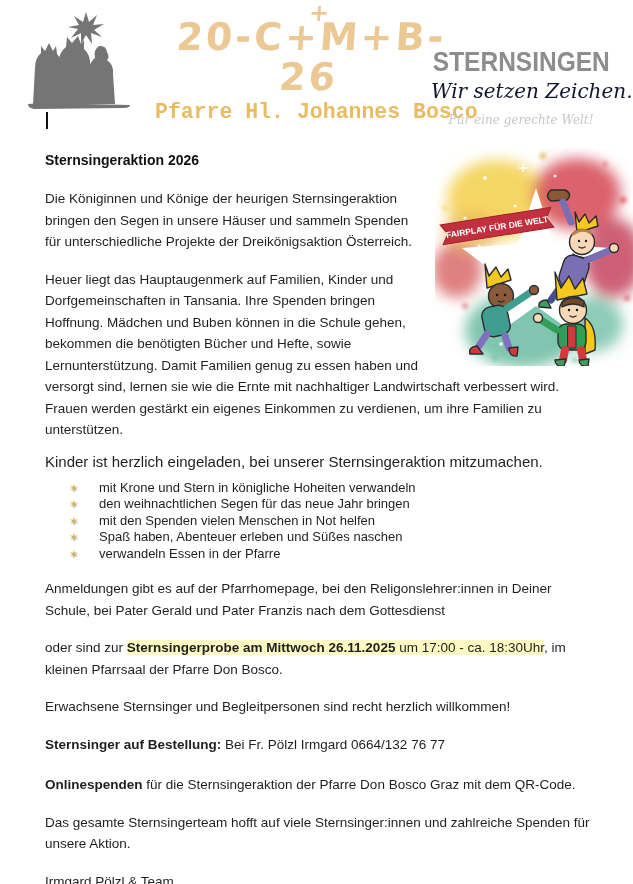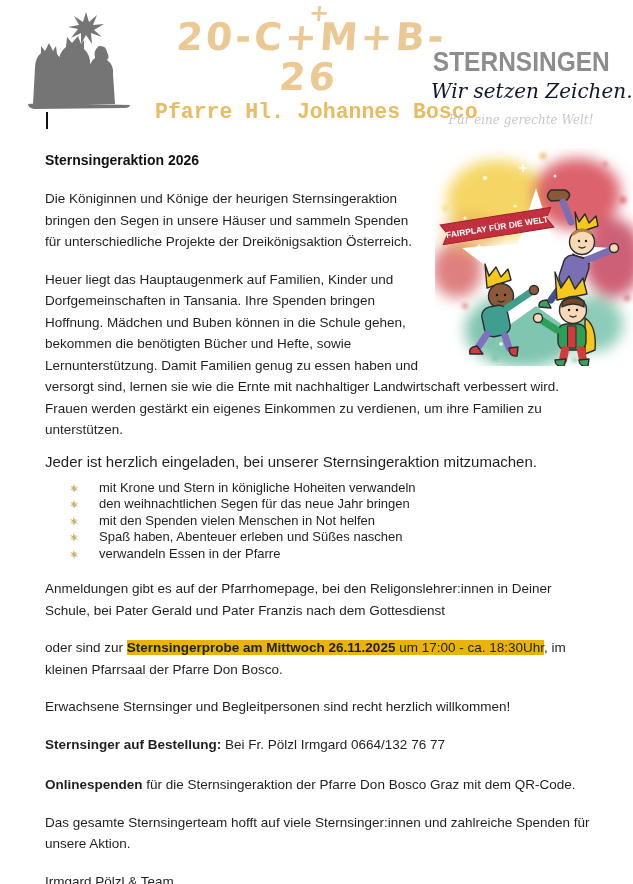--- a/index.html
+++ b/index.html
@@ -117,21 +117,21 @@
     align-items: baseline;
   }
   .star-bullet {
     display: inline-block;
     width: 30px;
     flex: 0 0 30px;
     color: #d6b254;
     font-size: 11px;
     text-shadow: 1px 1px 0 #b9b9b9;
   }
-  .hl { background: #eab308; }
+  .hl { background: #fef9c3; }
   .b { font-weight: 700; }
   .bu { font-weight: 700; }
   .p-bestellung { margin-bottom: 19px !important; }
   .p-online { margin-bottom: 13px !important; }
   .p-closing { margin-bottom: 13px !important; }
 
   
   .illustration {
     float: right;
     width: 198px; height: 218px;
@@ -283,21 +283,21 @@
       </svg>
     </div>
 
     <h1 class="doc-title">Sternsingeraktion 2026</h1>
 
     <p>Die Königinnen und Könige der heurigen Sternsingeraktion bringen den Segen in unsere Häuser und sammeln Spenden für unterschiedliche Projekte der Dreikönigsaktion Österreich.</p>
 
     <p>Heuer liegt das Hauptaugenmerk auf Familien, Kinder und Dorfgemeinschaften in Tansania. Ihre Spenden bringen Hoffnung. Mädchen und Buben können in die Schule gehen, bekommen die benötigten Bücher und Hefte, sowie Lernunterstützung. Damit Familien genug zu essen haben und versorgt sind, lernen sie wie die Ernte mit nachhaltiger Landwirtschaft verbessert wird. Frauen werden gestärkt ein eigenes Einkommen zu verdienen, um ihre Familien zu unterstützen.</p>
 
 
-    <p class="invitation">Jeder ist herzlich eingeladen, bei unserer Sternsingeraktion mitzumachen.</p>
+    <p class="invitation">Kinder ist herzlich eingeladen, bei unserer Sternsingeraktion mitzumachen.</p>
 
     <ul class="star-list">
       <li>
         <span class="star-bullet">✶</span>
         <span>mit Krone und Stern in königliche Hoheiten verwandeln</span>
       </li>
       <li>
         <span class="star-bullet">✶</span>
         <span>den weihnachtlichen Segen für das neue Jahr bringen</span>
       </li>

